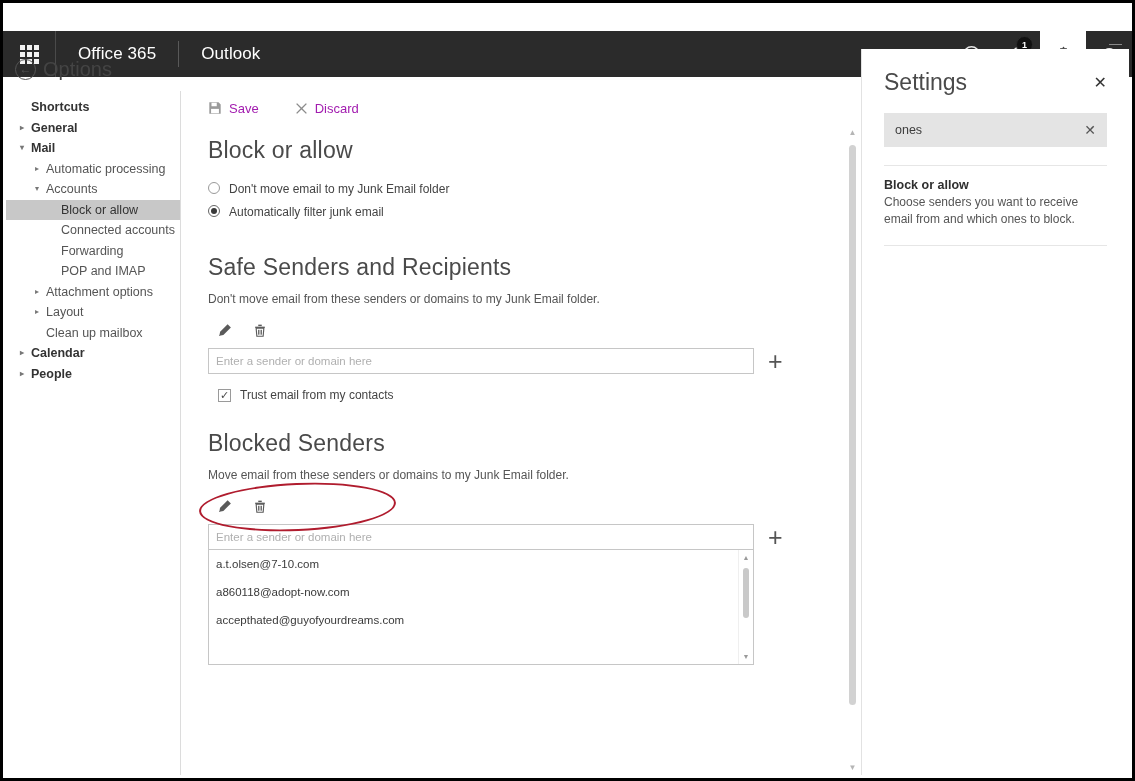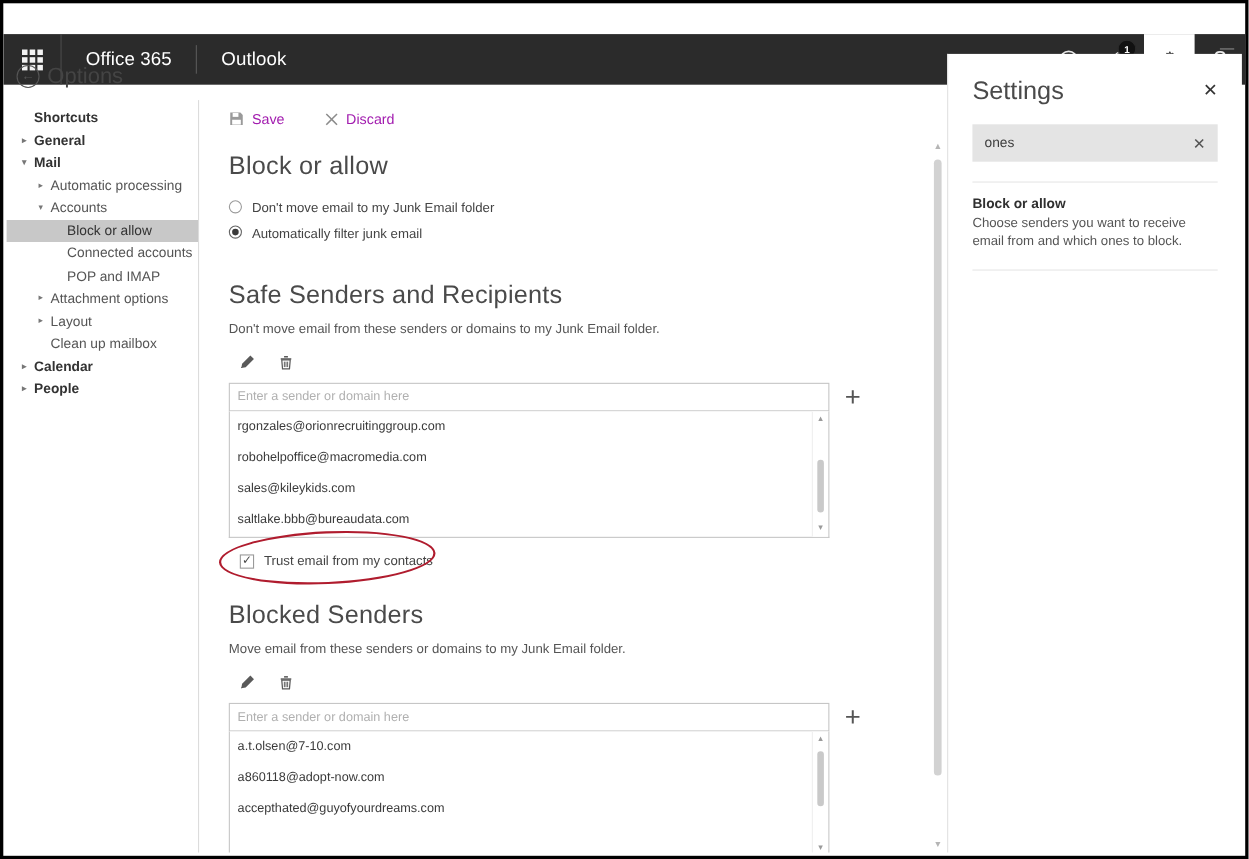--- a/index.html
+++ b/index.html
@@ -170,20 +170,21 @@
   </div>
 
   <div class="leftnav" id="leftnav">
       <div class="nav-item nav-l0"><span>Shortcuts</span></div>
       <div class="nav-item nav-l0"><span class="chev" style="left: 14px;">▸</span><span>General</span></div>
       <div class="nav-item nav-l0"><span class="chev" style="left: 14px;">▾</span><span>Mail</span></div>
       <div class="nav-item nav-l1"><span class="chev" style="left: 29px;">▸</span><span>Automatic processing</span></div>
       <div class="nav-item nav-l1"><span class="chev" style="left: 29px;">▾</span><span>Accounts</span></div>
       <div class="nav-item nav-l2 sel"><span>Block or allow</span></div>
       <div class="nav-item nav-l2"><span>Connected accounts</span></div>
+      <div class="nav-item nav-l2"><span>Forwarding</span></div>
       <div class="nav-item nav-l2"><span>POP and IMAP</span></div>
       <div class="nav-item nav-l1"><span class="chev" style="left: 29px;">▸</span><span>Attachment options</span></div>
       <div class="nav-item nav-l1"><span class="chev" style="left: 29px;">▸</span><span>Layout</span></div>
       <div class="nav-item nav-l1"><span>Clean up mailbox</span></div>
       <div class="nav-item nav-l0"><span class="chev" style="left: 14px;">▸</span><span>Calendar</span></div>
       <div class="nav-item nav-l0"><span class="chev" style="left: 14px;">▸</span><span>People</span></div>
     </div>
 
   <div class="cmdbar">
     <div class="cmd">
@@ -238,33 +239,20 @@
               <path d="M6.3 7.2v5.6M8 7.2v5.6M9.7 7.2v5.6" stroke="#5a5a5a" stroke-width="1"></path>
             </svg>
         </span>
       </div>
 
       <div class="input-plus" style="margin-top:4px;">
         <div class="sender-input">Enter a sender or domain here</div>
         <span class="plus">+</span>
       </div>
 
-      <div class="listbox" style="height:115px;">
-        <div id="safe-list">
-            <div class="row">rgonzales@orionrecruitinggroup.com</div>
-            <div class="row">robohelpoffice@macromedia.com</div>
-            <div class="row">sales@kileykids.com</div>
-            <div class="row">saltlake.bbb@bureaudata.com</div>
-          </div>
-        <div class="lb-scroll">
-          <span class="lb-arrow up">▲</span>
-          <span class="lb-thumb" style="top:44px;height:48px;"></span>
-          <span class="lb-arrow dn">▼</span>
-        </div>
-      </div>
 
       <div class="check-row" style="margin-top:10px;margin-left:10px;">
         <span class="cbox" id="trust-cbox">✓</span>
         <span>Trust email from my contacts</span>
       </div>
 
       <div style="height:24px;"></div>
       <h1 class="sect">Blocked Senders</h1>
       <p class="desc" style="margin-top:11px;">Move email from these senders or domains to my Junk Email folder.</p>
 

